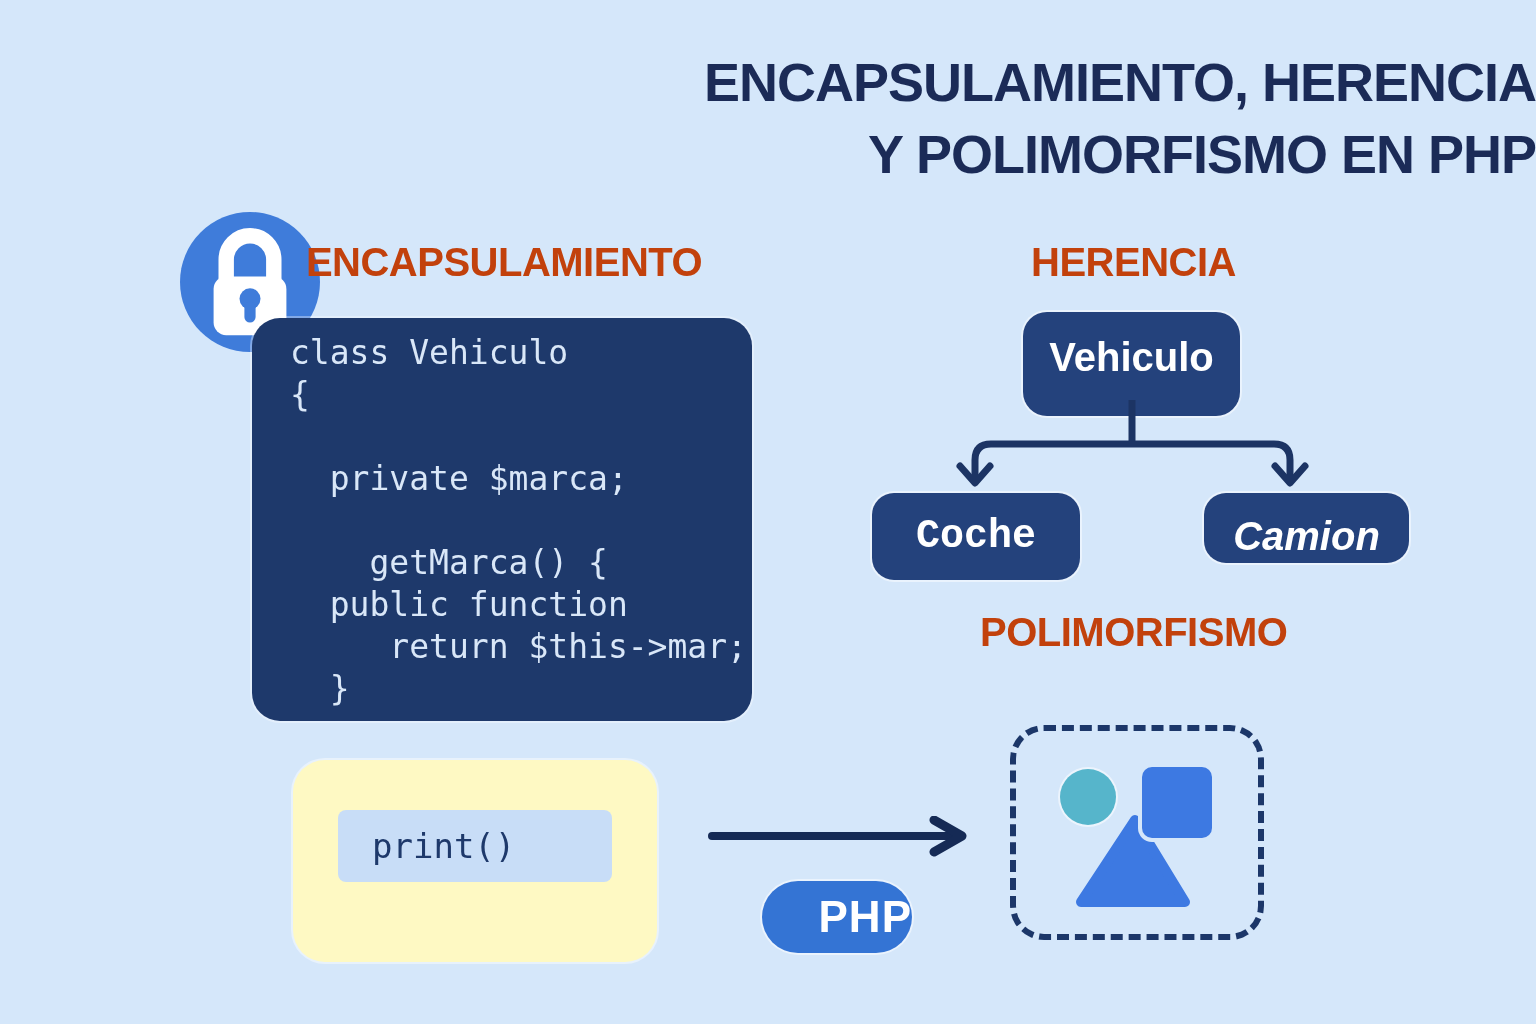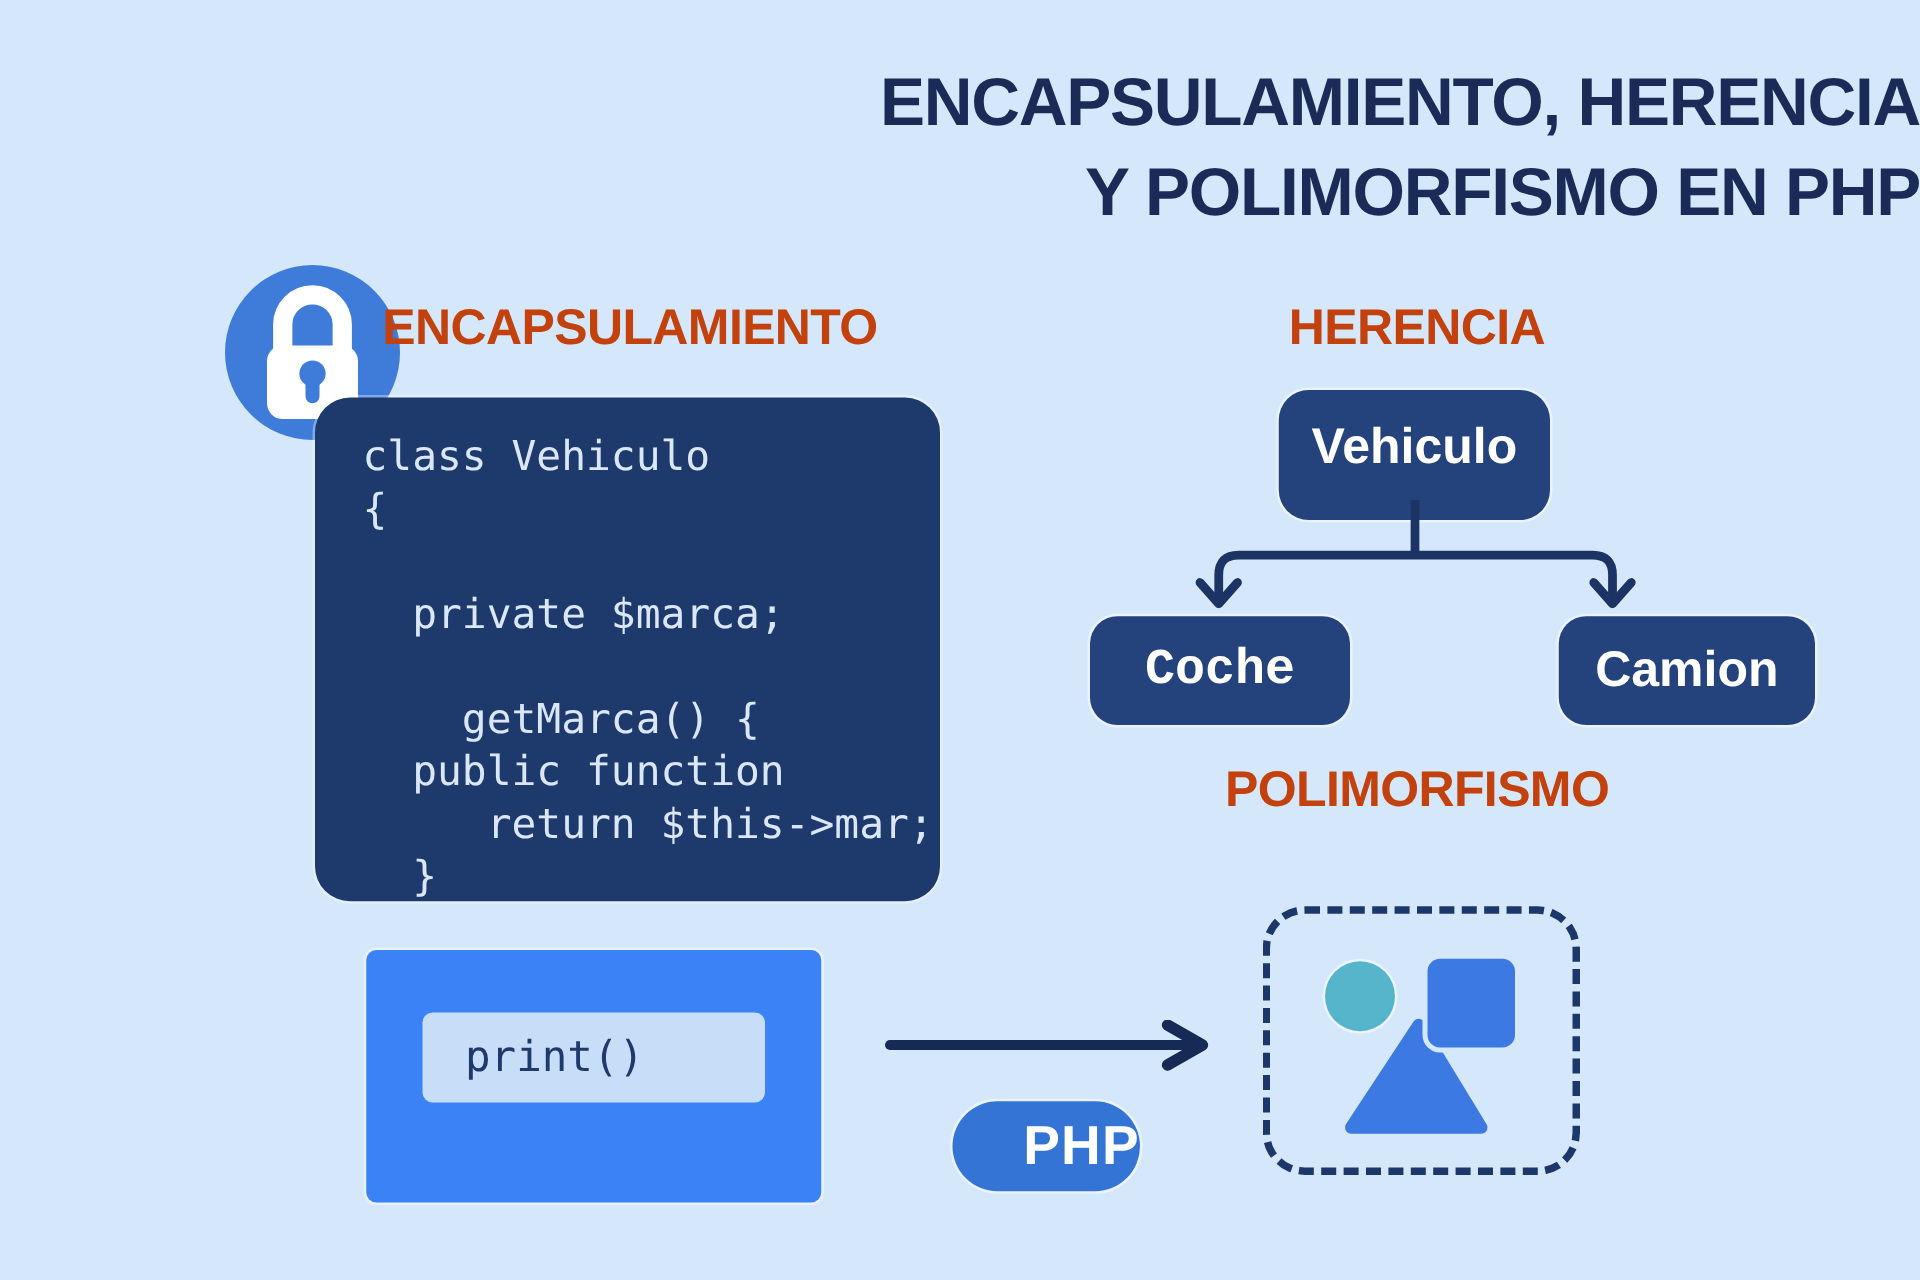--- a/index.html
+++ b/index.html
@@ -25,57 +25,57 @@
   
   .lock-circle{
     position:absolute;left:180px;top:212px;width:140px;height:140px;
     border-radius:50%;background:#3F7CDA;
   }
   .lock-circle svg{position:absolute;left:0;top:0;}
   
   .code-block{
     position:absolute;left:252px;top:318px;width:500px;height:403px;
     background:#1E396B;border-radius:28px;box-sizing:border-box;
-    padding:26px 0 0 38px;
+    padding:14px 0 0 38px;
     box-shadow:0 0 0 2px rgba(255,255,255,0.35);
   }
   .code-line{
     font-family:"DejaVu Sans Mono",monospace;
     font-size:33px;line-height:42px;color:#D9E7F8;white-space:pre;
   }
   
   .tree-node{
     position:absolute;background:#24427C;border-radius:24px;
     color:#ffffff;font-weight:bold;font-size:40px;text-align:center;
     box-shadow:0 0 0 2px rgba(255,255,255,0.5);
   }
   .node-vehiculo{left:1023px;top:312px;width:217px;height:104px;line-height:90px;}
   .node-coche{left:872px;top:493px;width:208px;height:87px;line-height:87px;border-radius:22px;font-family:Liberation Mono, monospace;}
-  .node-camion{left:1247px;top:493px;width:205px;height:87px;line-height:87px;border-radius:22px;}
+  .node-camion{left:1204px;top:493px;width:205px;height:70px;line-height:87px;border-radius:22px;font-style:italic;}
   .tree-connector{position:absolute;left:940px;top:400px;}
   
   .poly-box{
     position:absolute;left:1010px;top:725px;width:254px;height:215px;
     box-sizing:border-box;border:6px dashed #1C3769;border-radius:34px;
   }
   .shape-circle{
     position:absolute;left:1060px;top:769px;width:56px;height:56px;
     border-radius:50%;background:#56B5CB;
     box-shadow:0 0 0 2px rgba(255,255,255,0.55);
   }
   .shape-triangle{position:absolute;left:1072px;top:810px;}
   .shape-square{
     position:absolute;left:1142px;top:767px;width:70px;height:71px;
     background:#3D79E2;border-radius:10px;
     box-shadow:0 0 0 4px #D5E7FA;
   }
   
   .print-chip{
     position:absolute;left:293px;top:760px;width:364px;height:202px;
-    background:#3b82f6;border-radius:8px;
+    background:#fef9c3;border-radius:32px;
     box-shadow:0 0 0 2px rgba(255,255,255,0.45);
   }
   .print-field{
     position:absolute;left:45px;top:50px;width:274px;height:72px;
     background:#C8DDF7;border-radius:8px;box-sizing:border-box;
     padding-left:34px;
     font-family:"DejaVu Sans Mono",monospace;font-size:34px;
     line-height:72px;color:#1E396B;
   }
   

